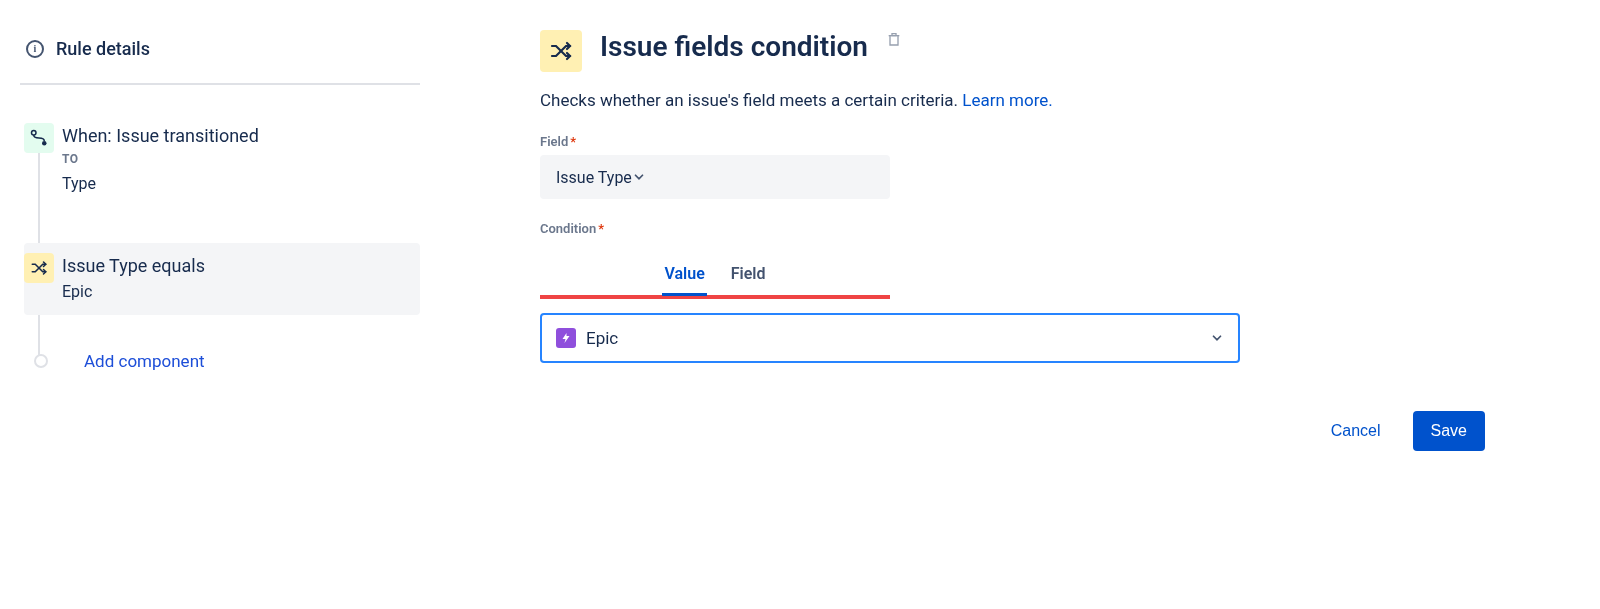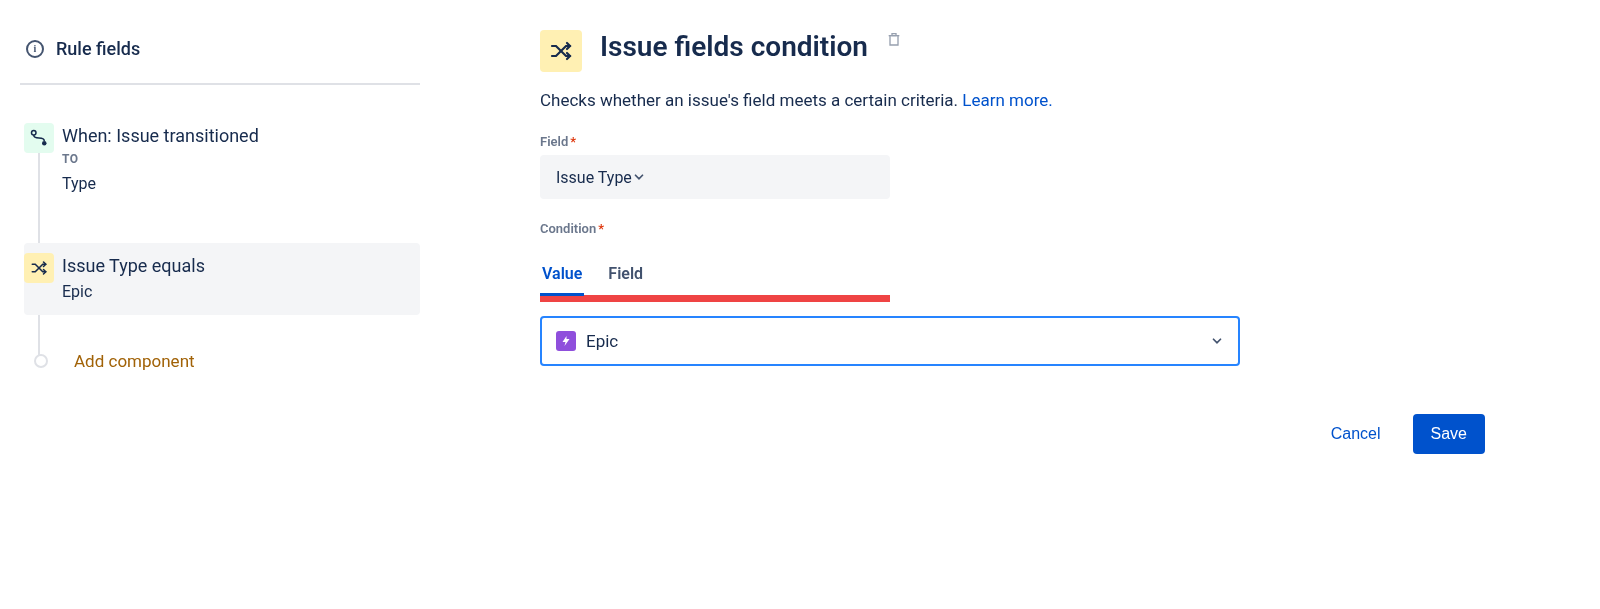--- a/index.html
+++ b/index.html
@@ -116,22 +116,22 @@
       height: 14px;
       border: 2px solid #DFE1E6;
       border-radius: 50%;
       background: #fff;
       margin-left: 10px;
       z-index: 2;
       position: relative;
     }
     .add-label {
       font-size: 17px;
-      color: #a16207;
-      margin-left: 12px;
+      color: #1d4ed8;
+      margin-left: 22px;
     }
     
     .main {
       flex: 1;
       max-width: 980px;
     }
     .main-header {
       display: flex;
       align-items: flex-start;
       gap: 18px;
@@ -188,24 +188,25 @@
       font-size: 16px;
       color: #172B4D;
       cursor: pointer;
     }
     .chevron {
       color: #44546F;
     }
     .tabs {
       display: flex;
       gap: 22px;
-      border-bottom: 7px solid #ef4444;
+      border-bottom: 4px solid #ef4444;
       width: 350px;
       margin-bottom: 14px;
       margin-top: 14px;
+      justify-content: center;
     }
     .tab {
       padding: 6px 2px 10px;
       font-size: 16px;
       font-weight: 600;
       color: #42526E;
       cursor: pointer;
       border-bottom: 3px solid transparent;
       margin-bottom: -1px;
     }
@@ -273,21 +274,21 @@
     svg { display: block; }
   </style>
 </head>
 <body>
 
 <div class="container">
 
   <div class="sidebar">
     <div class="rule-details-header">
       <span class="info-icon">i</span>
-      <span class="rule-details-title">Rule fields</span>
+      <span class="rule-details-title">Rule details</span>
     </div>
 
     <div class="timeline">
 
       <div class="step">
         <div class="step-icon trigger">
           <svg width="18" height="18" viewBox="0 0 24 24">
             <circle cx="5" cy="5" r="3" fill="none" stroke="#172B4D" stroke-width="2"></circle>
             <circle cx="19" cy="19" r="3" fill="#172B4D"></circle>
             <path d="M5 8 C5 16 19 8 19 16" fill="none" stroke="#172B4D" stroke-width="2"></path>

